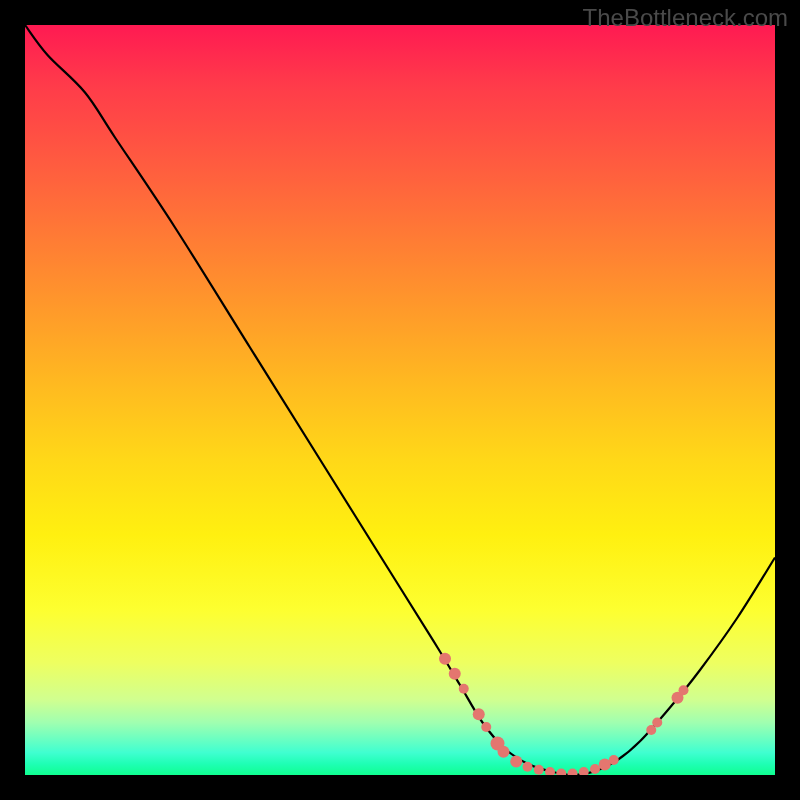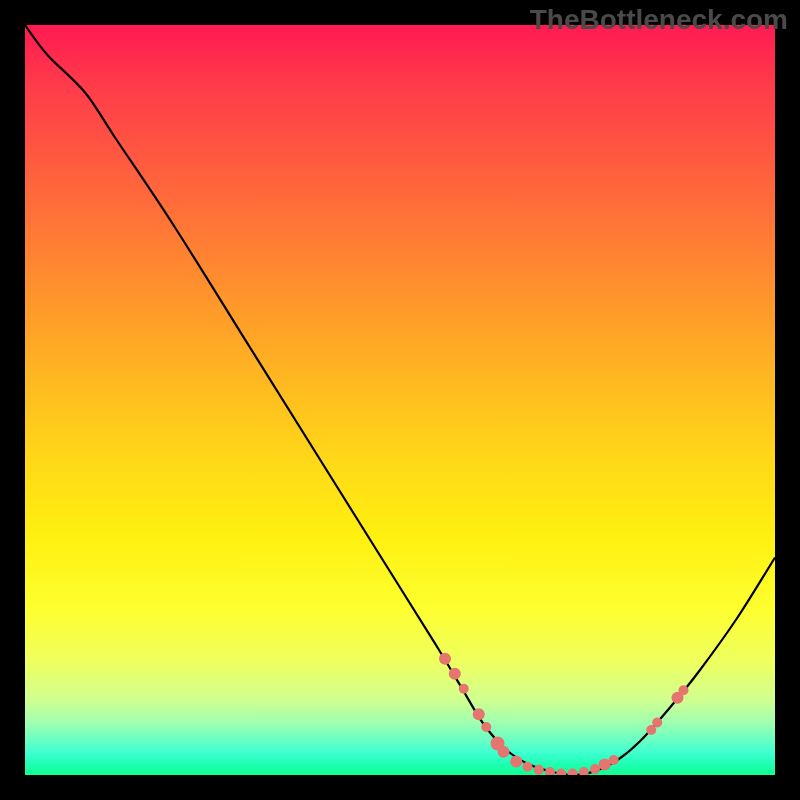--- a/index.html
+++ b/index.html
@@ -8,22 +8,22 @@
     height: 800px;
     background: #000;
     position: relative;
     font-family: Arial, sans-serif;
   }
   .watermark {
     position: absolute;
     top: 4px;
     right: 12px;
     color: #4a4a4a;
-    font-size: 28px;
-    font-weight: bold;
+    font-size: 24px;
+    font-weight: normal;
     z-index: 10;
   }
   .plot-area {
     position: absolute;
     left: 25px;
     top: 25px;
     width: 750px;
     height: 750px;
     overflow: hidden;
   }

